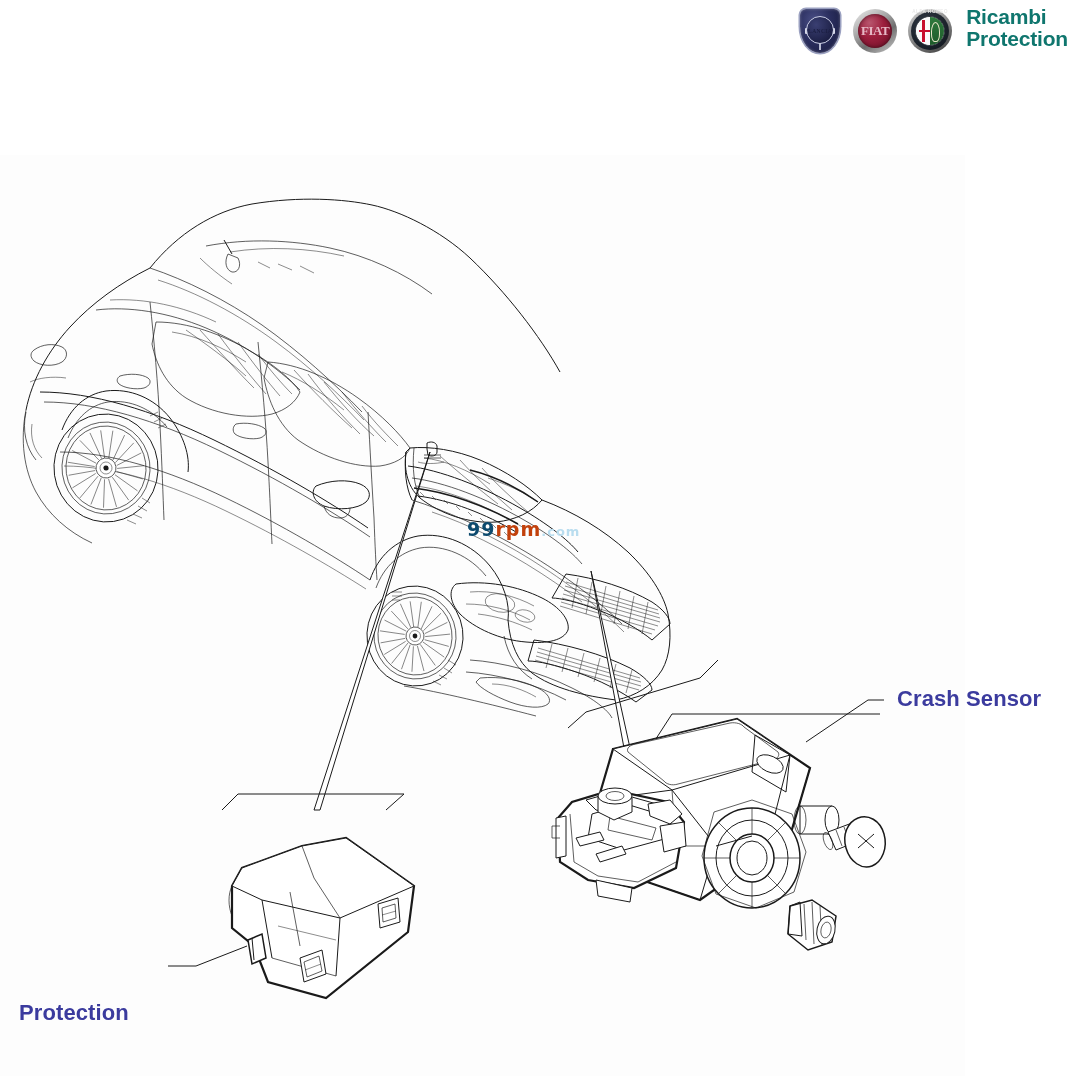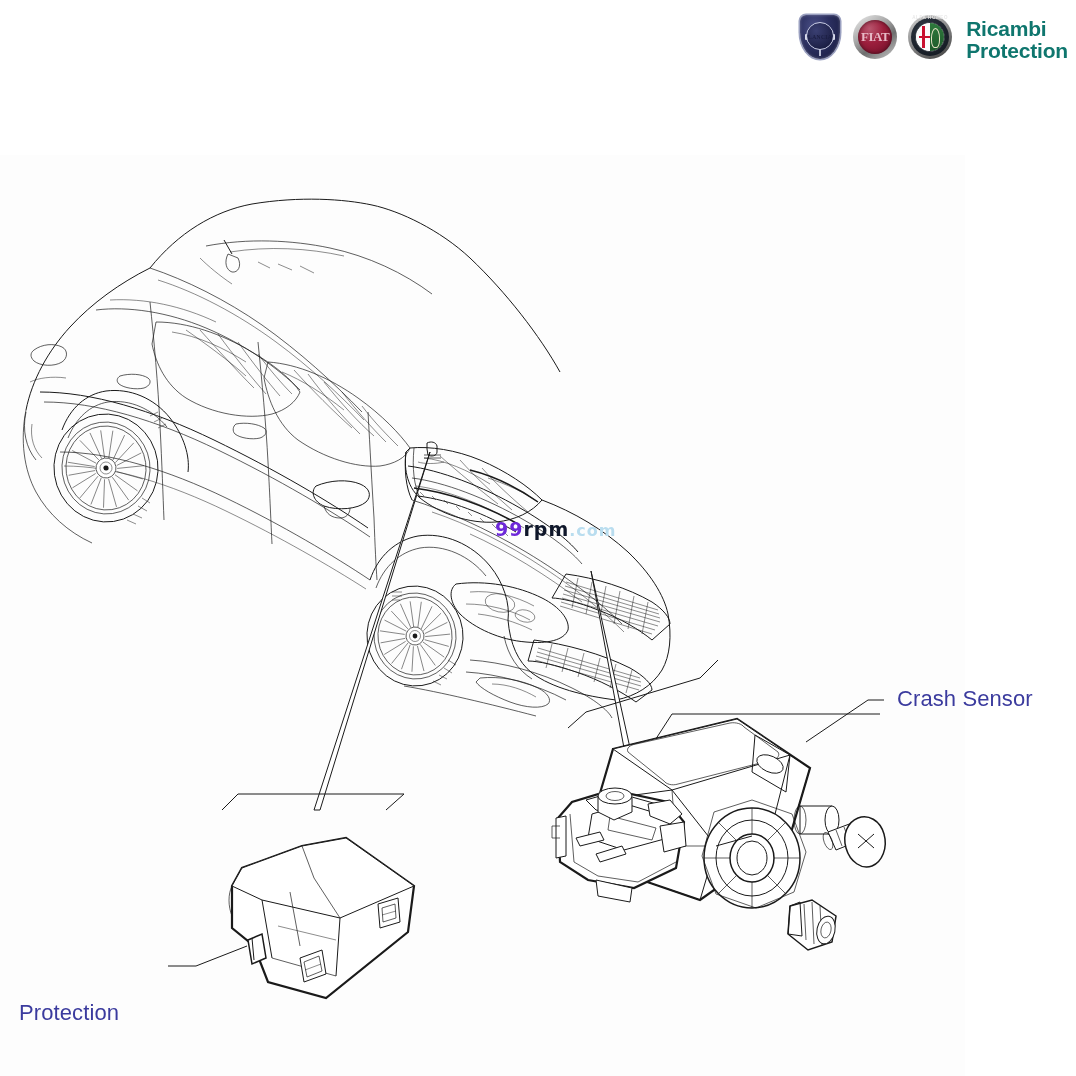--- a/index.html
+++ b/index.html
@@ -12,21 +12,21 @@
 
   
   .tint-plate{
     position:absolute;left:0;top:155px;width:965px;height:921px;
     background:#fdfdfd;
   }
 
   
   .brand-bar{
     position:absolute;right:8px;top:6px;height:56px;
-    display:flex;align-items:flex-end;gap:5px;
+    display:flex;align-items:flex-start;gap:5px;
   }
   .logo{width:50px;height:50px;position:relative;flex:0 0 auto;}
 
   
   .lancia-shield{
     position:absolute;left:5px;top:3px;width:40px;height:44px;
     background:radial-gradient(ellipse at 35% 28%, #4a4f86 0%, #2a2e5e 45%, #15183a 100%);
     border-radius:6px 6px 50% 50%/6px 6px 60% 60%;
     box-shadow:0 0 0 1.5px #9aa0c0, inset 0 0 3px rgba(255,255,255,.35);
   }
@@ -98,34 +98,34 @@
   }
 
   .brand-words{
     margin-left:6px;line-height:1.05;color:#0f766e;
     font-weight:bold;font-size:21px;letter-spacing:-.2px;
   }
   .brand-words div{white-space:nowrap;}
 
   
   .callout{
-    position:absolute;font-weight:normal;font-size:22px;
+    position:absolute;font-weight:bold;font-size:22px;
     color:#3b3b9e;white-space:nowrap;letter-spacing:.1px;
   }
   #label-crash-sensor{left:897px;top:686px;}
   #label-protection{left:19px;top:1000px;}
 
   .watermark{
     position:absolute;left:467px;top:518px;
     font-size:19px;font-weight:bold;letter-spacing:1px;
     font-family:"DejaVu Sans", sans-serif;
   }
-  .wm-a{color:#6d28d9;margin-left:28px;}
-  .wm-b{color:#0f172a;text-align:right;}
-  .wm-c{color:#b9ddef;font-size:16px;}
+  .wm-a{color:#0c4a6e;}
+  .wm-b{color:#c2410c;text-align:right;}
+  .wm-c{color:#b9ddef;font-size:13px;}
 
   svg.art{position:absolute;left:0;top:0;width:1076px;height:1076px;}
   .ln{fill:none;stroke:#1a1a1a;vector-effect:non-scaling-stroke;}
   .t04{stroke-width:.5;}
   .t06{stroke-width:.7;}
   .t09{stroke-width:1;}
   .t14{stroke-width:1.5;}
   .t20{stroke-width:2.2;}
   .fillw{fill:#ffffff;}
   .filld{fill:#1a1a1a;}

